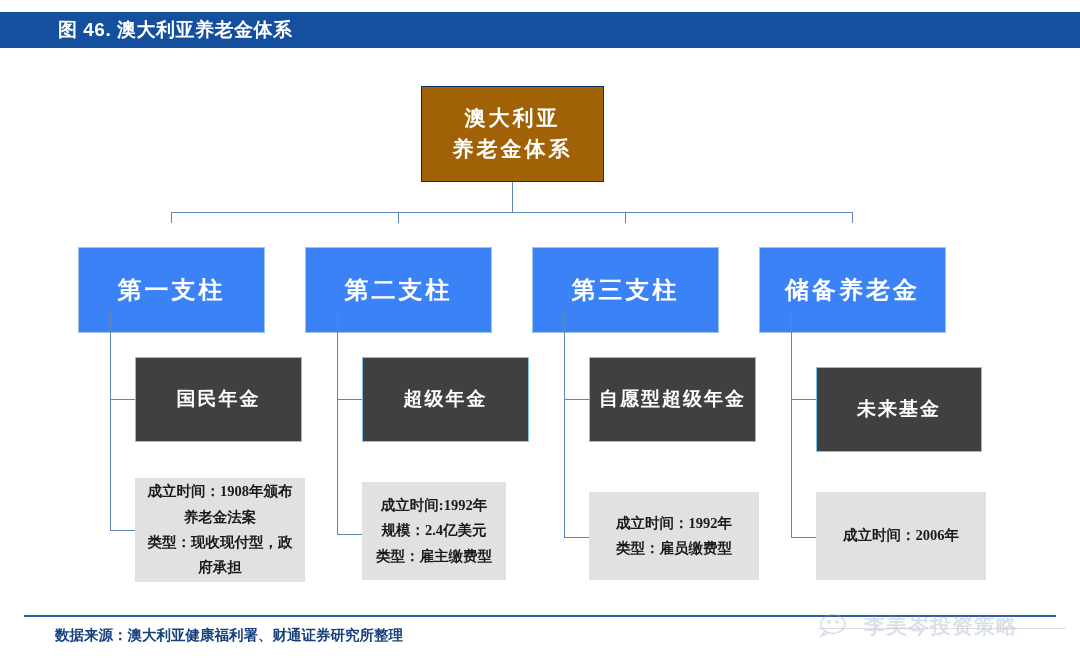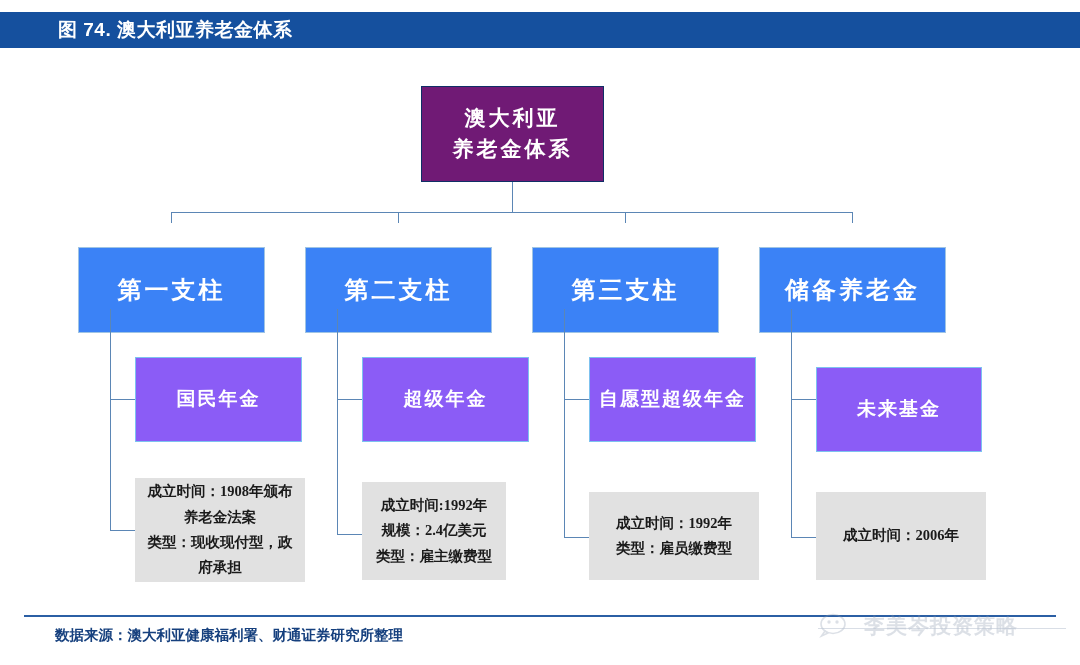--- a/index.html
+++ b/index.html
@@ -25,29 +25,29 @@
   }
 
   
   .node{
     position:absolute;display:flex;align-items:center;justify-content:center;
     text-align:center;color:#ffffff;line-height:1.5;
     font-family:"Liberation Serif","DejaVu Serif",serif;
     box-sizing:border-box;
   }
   .node-root{
-    background:#701a75;border:1px solid #0f2f66;
+    background:#a16207;border:1px solid #0f2f66;
     font-size:21px;font-weight:bold;letter-spacing:3px;
   }
   .node-pillar{
     background:#3b82f6;border:1px solid #9fc4e4;
     font-size:24px;font-weight:bold;letter-spacing:3px;margin-top:24px;
   }
   .node-leaf{
-    background:#8b5cf6;border:1px solid #7dc2ef;
+    background:#404040;border:1px solid #7dc2ef;
     font-size:19px;font-weight:bold;letter-spacing:2px;
   }
   .node-detail{
     position:absolute;background:#e1e1e1;
     color:#1a1a1a;font-size:14.5px;line-height:1.75;
     display:flex;flex-direction:column;align-items:center;justify-content:center;
     text-align:center;box-sizing:border-box;padding:6px 8px;
     font-family:"Liberation Serif","DejaVu Serif",serif;font-weight:bold;
   }
   .node-detail .dl{white-space:nowrap;}
@@ -83,21 +83,21 @@
     position:absolute;left:818px;top:628px;width:248px;height:1px;
     background:#b9c3d2;opacity:.55;
   }
 </style>
 </head>
 <body>
 
 <div class="page">
 
   <div class="header-bar"></div>
-  <div class="header-title">图 74. 澳大利亚养老金体系</div>
+  <div class="header-title">图 46. 澳大利亚养老金体系</div>
 
   <div class="node node-root" style="left:421px;top:86px;width:183px;height:96px;flex-direction:column;">
     <span>澳大利亚</span>
     <span>养老金体系</span>
   </div>
 
   <div class="ln v" style="left:512px;top:182px;height:31px;"></div>
 
   <div class="ln h" style="left:171px;top:212px;width:682px;"></div>
 

